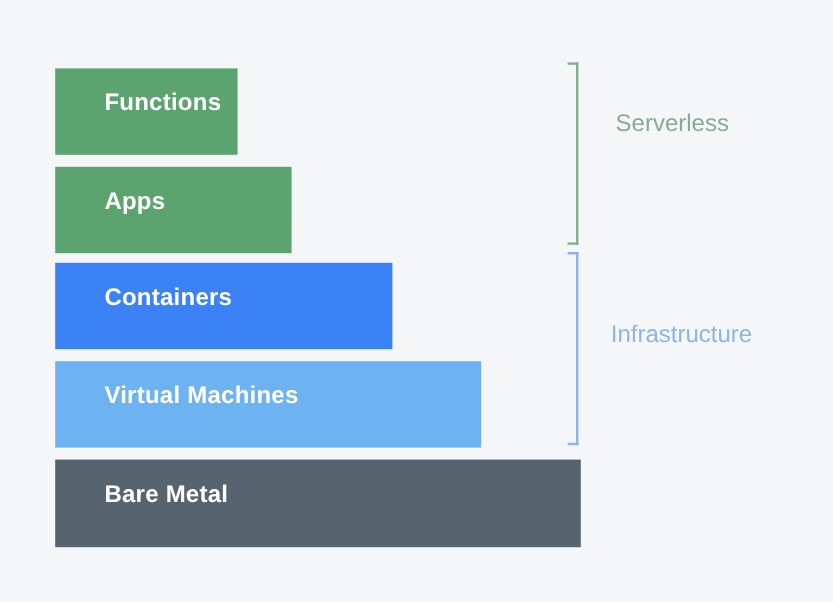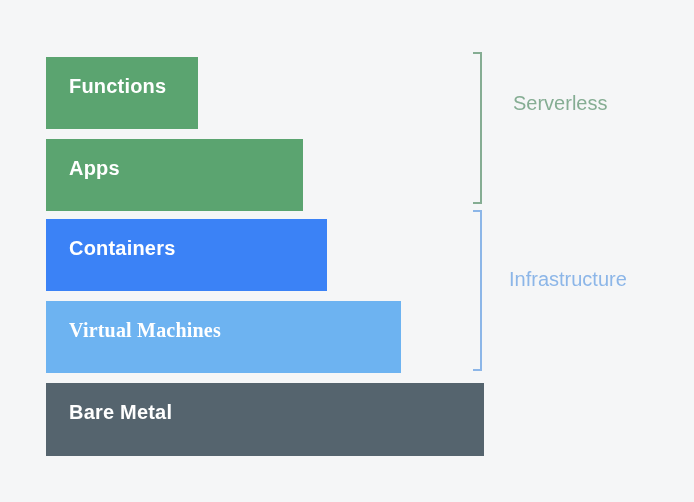--- a/index.html
+++ b/index.html
@@ -18,32 +18,32 @@
     height: 502px;
     background: #f5f6f7;
   }
   .bar {
     position: absolute;
     left: 46px;
     height: 72px;
     display: flex;
     align-items: center;
     box-sizing: border-box;
-    padding-left: 23px;
+    padding-left: 41px;
     padding-bottom: 14px;
   }
   .bar-label {
     color: #ffffff;
     font-size: 20px;
     font-weight: bold;
     letter-spacing: 0.2px;
     white-space: nowrap;
   }
   .bar-functions  { top: 57px;  width: 152px; }
-  .bar-apps       { top: 139px; width: 257px; }
+  .bar-apps       { top: 139px; width: 197px; }
   .bar-containers { top: 219px; width: 281px; }
   .bar-vms        { top: 301px; width: 355px; }
   .bar-baremetal  { top: 383px; width: 438px; height: 73px; }
 
   .bracket {
     position: absolute;
     left: 473px;
     width: 9px;
     box-sizing: border-box;
     border-style: solid;
@@ -78,21 +78,21 @@
 
   <div class="bar bar-apps" style="background-color: rgb(91, 164, 112);">
     <span class="bar-label" style="color: rgb(255, 255, 255);">Apps</span>
   </div>
 
   <div class="bar bar-containers" style="background-color: #3b82f6;">
     <span class="bar-label" style="color: rgb(255, 255, 255);">Containers</span>
   </div>
 
   <div class="bar bar-vms" style="background-color: rgb(109, 179, 241);">
-    <span class="bar-label" style="color: rgb(255, 255, 255); font-family: Liberation Serif, serif;">Virtual Machines</span>
+    <span class="bar-label" style="color: rgb(255, 255, 255);">Virtual Machines</span>
   </div>
 
   <div class="bar bar-baremetal" style="background-color: rgb(85, 100, 110);">
     <span class="bar-label" style="color: rgb(255, 255, 255);">Bare Metal</span>
   </div>
 
   <div class="bracket bracket-serverless" style="border-color: rgb(133, 173, 147);"></div>
 
   <div class="bracket bracket-infrastructure" style="border-color: rgb(140, 182, 232);"></div>
 

